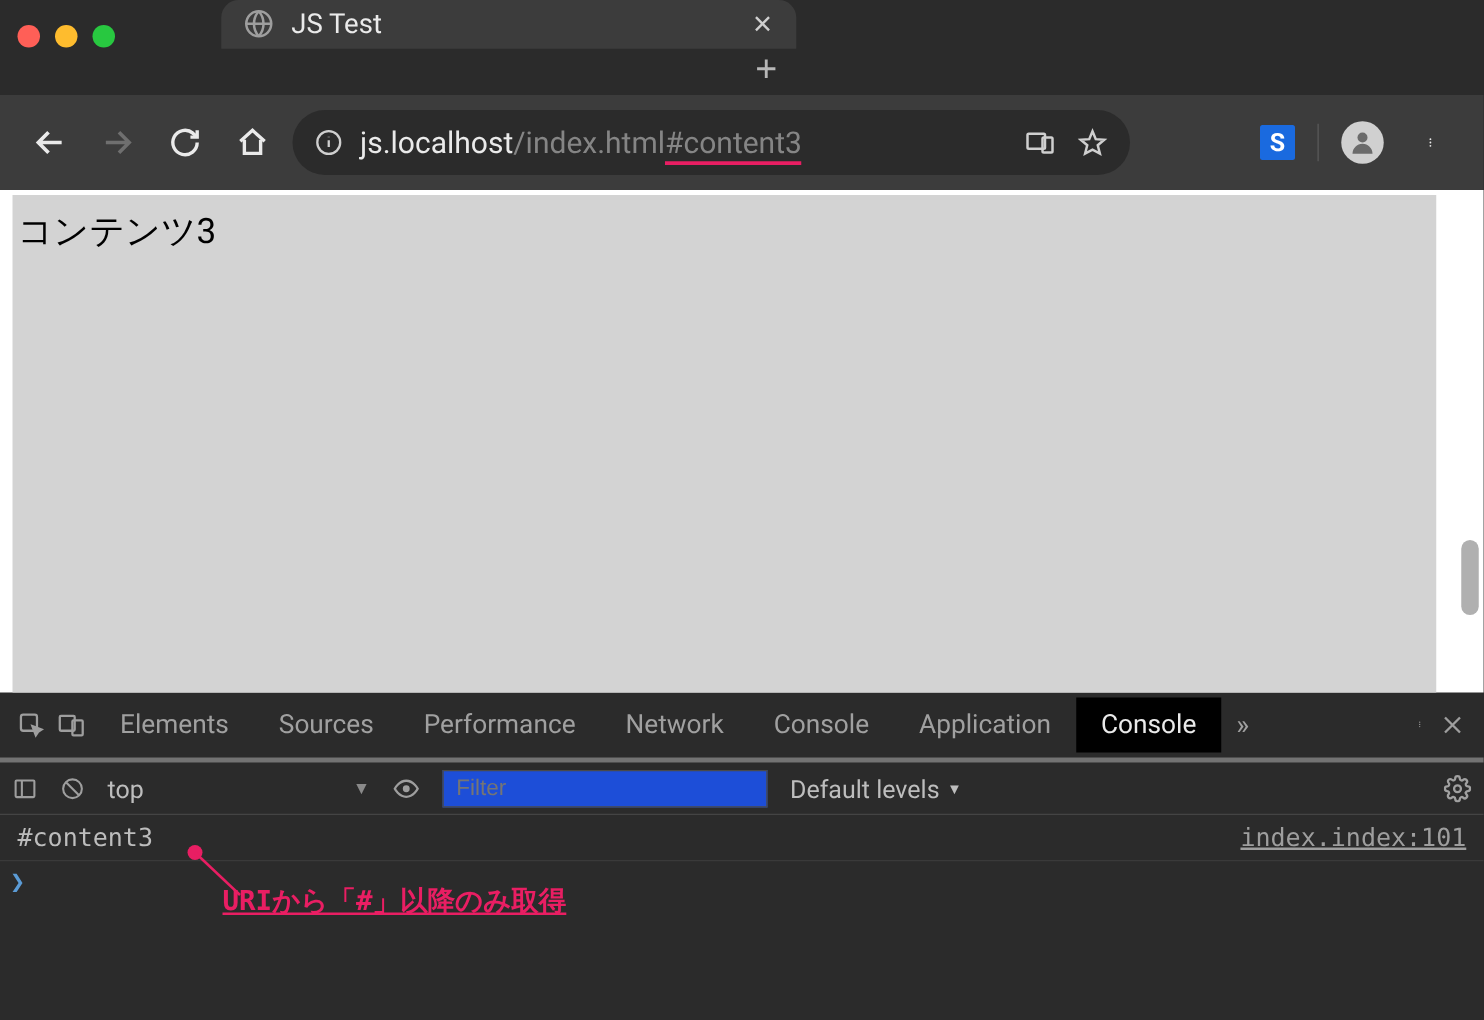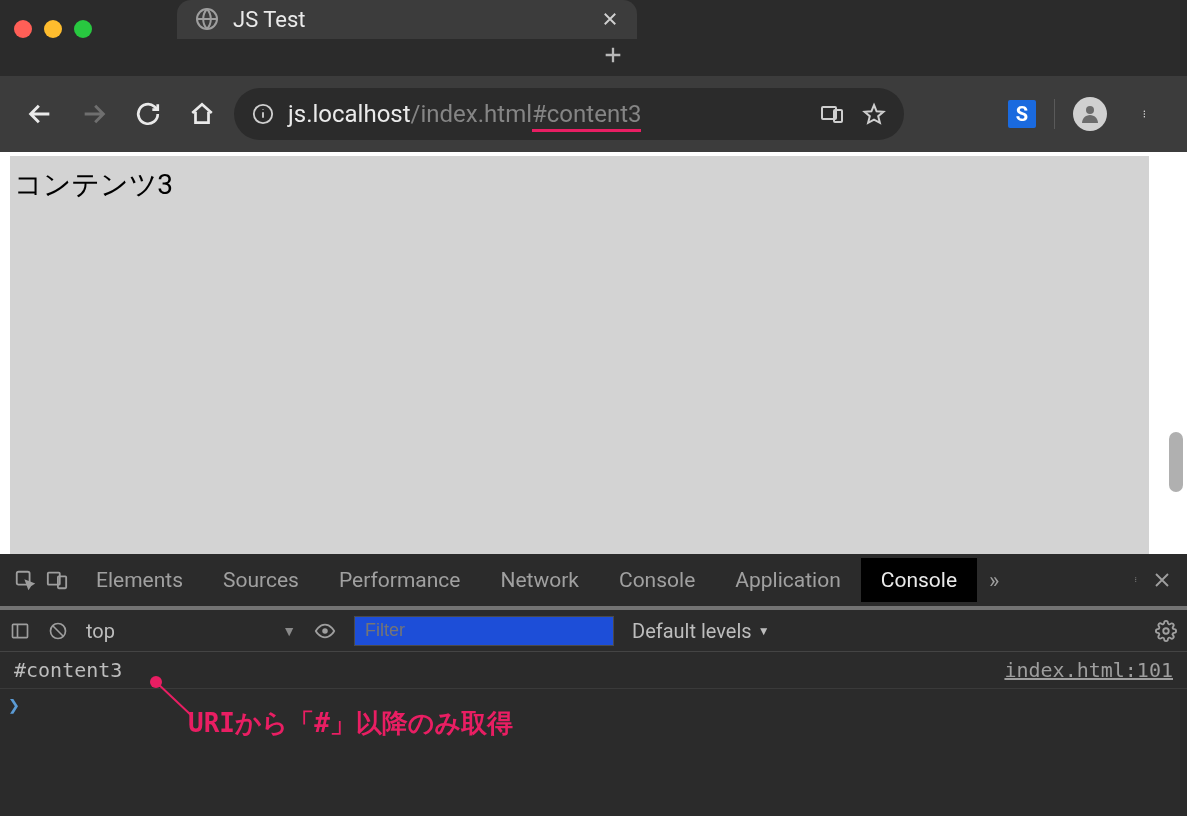--- a/index.html
+++ b/index.html
@@ -59,21 +59,21 @@
   .dt-filter { background: #1d4ed8; border: 1px solid #4a4a4a; height: 30px; width: 260px; color: #bdbdbd; padding: 0 10px; font-size: 18px; }
   .dt-levels { color: #bdbdbd; display: flex; align-items: center; gap: 6px; }
   .dt-gear { margin-left: auto; color: #a0a0a0; }
   
   .dt-console-body { flex: 1; font-family: Menlo, Consolas, monospace; font-size: 20px; position: relative; }
   .dt-row { display: flex; padding: 6px 14px; border-bottom: 1px solid #3a3a3a; }
   .dt-row .msg { color: #bdbdbd; }
   .dt-row .src { margin-left: auto; color: #9e9e9e; text-decoration: underline; }
   .dt-prompt { color: #5b9bd5; padding: 4px 8px; font-weight: bold; }
   
-  .annotation-uri { position: absolute; top: 54px; left: 188px; color: #e91e63; font-size: 26px; font-weight: bold; }
+  .annotation-uri { position: absolute; top: 54px; left: 178px; color: #e91e63; font-size: 22px; font-weight: bold; text-decoration: underline; }
   .annotation-connector { position: absolute; top: 24px; left: 148px; }
   
   svg { display: block; }
 </style>
 </head>
 <body>
 
 <div class="titlebar">
   <div class="traffic-lights">
     <div class="tl red"></div>
@@ -252,21 +252,21 @@
       <svg viewBox="0 0 24 24" width="22" height="22" fill="none" stroke="currentColor" stroke-width="2">
           <circle cx="12" cy="12" r="3"></circle>
           <path d="M19.4 15a1.7 1.7 0 0 0 .34 1.87l.06.06a2 2 0 1 1-2.83 2.83l-.06-.06a1.7 1.7 0 0 0-1.87-.34 1.7 1.7 0 0 0-1 1.56V21a2 2 0 1 1-4 0v-.09a1.7 1.7 0 0 0-1.11-1.56 1.7 1.7 0 0 0-1.87.34l-.06.06a2 2 0 1 1-2.83-2.83l.06-.06a1.7 1.7 0 0 0 .34-1.87 1.7 1.7 0 0 0-1.56-1H3a2 2 0 1 1 0-4h.09a1.7 1.7 0 0 0 1.56-1.11 1.7 1.7 0 0 0-.34-1.87l-.06-.06a2 2 0 1 1 2.83-2.83l.06.06a1.7 1.7 0 0 0 1.87.34H9a1.7 1.7 0 0 0 1-1.56V3a2 2 0 1 1 4 0v.09a1.7 1.7 0 0 0 1 1.56 1.7 1.7 0 0 0 1.87-.34l.06-.06a2 2 0 1 1 2.83 2.83l-.06.06a1.7 1.7 0 0 0-.34 1.87V9a1.7 1.7 0 0 0 1.56 1H21a2 2 0 1 1 0 4h-.09a1.7 1.7 0 0 0-1.56 1z"></path>
         </svg>
     </span>
   </div>
 
   <div class="dt-console-body">
     <div class="dt-row">
       <span class="msg">#content3</span>
-      <span class="src">index.html:101</span>
+      <span class="src">index.index:101</span>
     </div>
     <div class="dt-prompt">❯</div>
 
     <svg class="annotation-connector" width="50" height="50">
       <circle cx="8" cy="6" r="6" fill="#e91e63"></circle>
       <line x1="8" y1="6" x2="44" y2="40" stroke="#e91e63" stroke-width="2"></line>
     </svg>
     <div class="annotation-uri">URIから「#」以降のみ取得</div>
   </div>
 </div>

